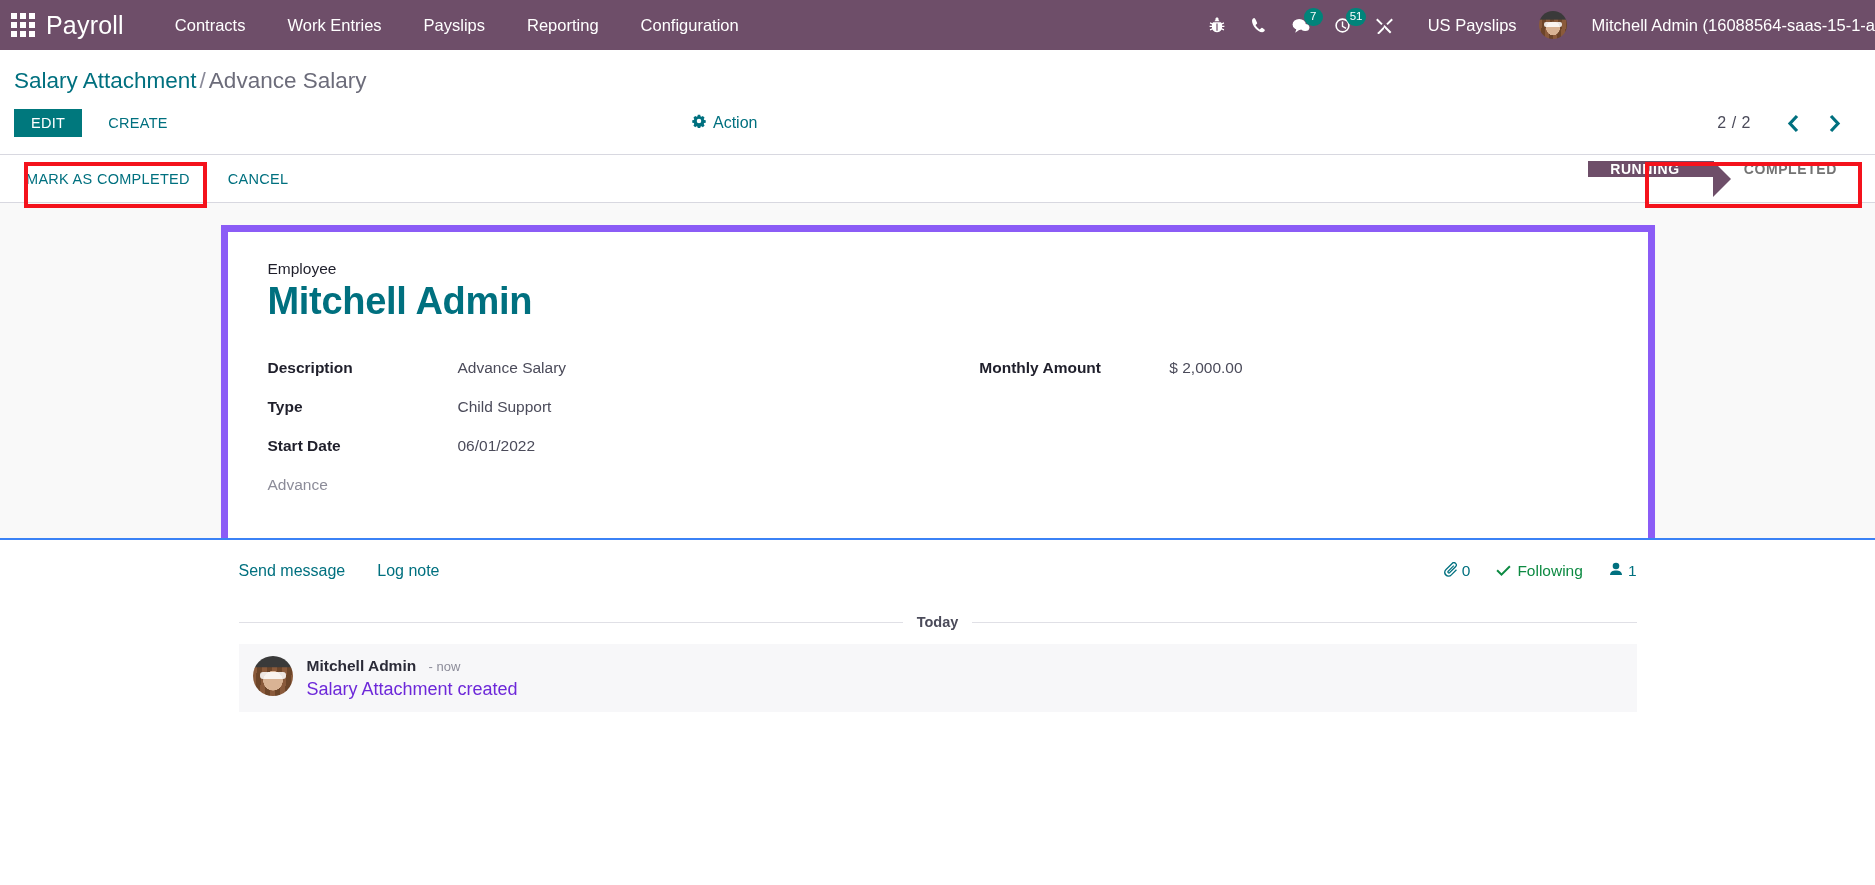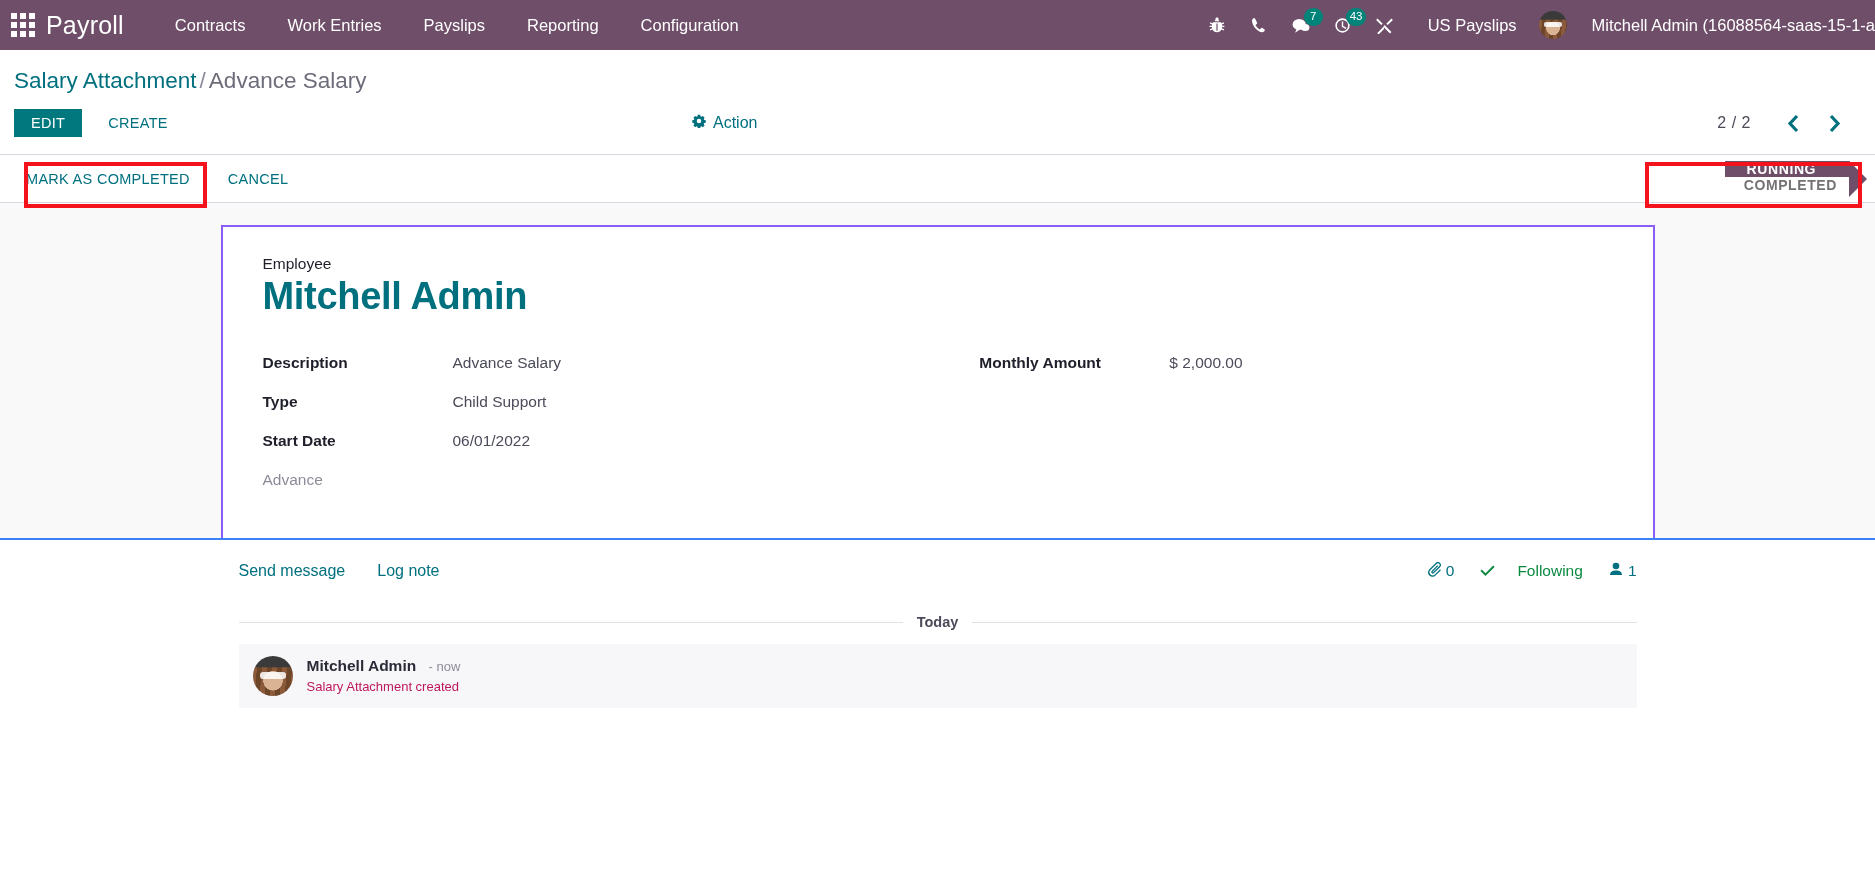--- a/index.html
+++ b/index.html
@@ -205,23 +205,22 @@
     letter-spacing: .3px;
     text-transform: uppercase;
     padding: 8px 12px;
     cursor: pointer;
     white-space: nowrap;
   }
   .sb-btn.second { margin-left: 14px; }
   .status-pills {
     margin-left: auto;
     display: flex;
-    align-items: center;
+    align-items: flex-start;
     height: 36px;
-    flex-direction: column;
   }
   .pill {
     display: flex;
     align-items: center;
     font-size: 14px;
     font-weight: 700;
     letter-spacing: .6px;
     text-transform: uppercase;
     padding: 0 24px 0 22px;
     position: relative;
@@ -256,21 +255,21 @@
   }
 
   
   .sheet-bg {
     background: #f9f9f9;
     padding: 22px 0 0 0;
     height: 335px;
   }
   .sheet {
     background: #ffffff;
-    border: 2px solid #8b5cf6;
+    border: 7px solid #8b5cf6;
     margin: 0 auto;
     width: 1434px;
     min-height: 320px;
     padding: 28px 40px 40px 40px;
     box-shadow: 0 1px 2px rgba(0,0,0,.03);
   }
   .lbl-small {
     font-size: 15.5px;
     color: #1f1f2b;
     font-weight: 400;
@@ -334,21 +333,21 @@
     margin-right: 22px;
   }
   .chatter-right {
     margin-left: auto;
     display: flex;
     align-items: center;
     gap: 26px;
     font-size: 15.5px;
   }
   .attach { color:#00707f; display:flex; align-items:center; gap:5px; cursor:pointer;}
-  .following { color:#0d8a42; display:flex; align-items:flex-end; gap:22px; cursor:pointer;}
+  .following { color:#0d8a42; display:flex; align-items:flex-end; gap:6px; cursor:pointer;}
   .followers { color:#00707f; display:flex; align-items:center; gap:5px; cursor:pointer;}
   .attach svg, .following svg, .followers svg { fill: currentColor; }
 
   .day-sep {
     display: flex;
     align-items: center;
     margin: 20px 0 14px 0;
   }
   .day-sep .line { flex: 1; height: 1px; background: #e0e0e6; }
   .day-sep .lbl {
@@ -387,22 +386,22 @@
     font-weight: 700;
     color: #2b2b38;
     display: inline;
   }
   .msg-time {
     font-size: 13px;
     color: #8c8c99;
     padding-left: 8px;
   }
   .msg-text {
-    font-size: 13px;
-    color: #be185d;
+    font-size: 18px;
+    color: #6d28d9;
     margin-top: 4px;
   }
 </style>
 </head>
 <body>
 
 <div class="navbar">
   <div class="apps-grid">
     <div class="g">
       <i></i>
@@ -441,21 +440,21 @@
           <path d="M5.5 11.5l-1.3 4.2 5-3.5z"></path>
           <ellipse cx="14.2" cy="10.6" rx="4.2" ry="3.5"></ellipse>
         </svg>
       <span class="badge">7</span>
     </div>
     <div class="nav-ico">
       <svg width="17" height="17" viewBox="0 0 17 17">
           <path d="M8.5 1.3a7.2 7.2 0 100 14.4 7.2 7.2 0 000-14.4zm0 1.6a5.6 5.6 0 110 11.2 5.6 5.6 0 010-11.2z"></path>
           <path d="M7.8 4.4h1.4v4.5l3.2 1.9-.7 1.2-3.9-2.3z"></path>
         </svg>
-      <span class="badge">43</span>
+      <span class="badge">51</span>
     </div>
     <div class="nav-ico">
       <svg width="17" height="17" viewBox="0 0 17 17">
           <path d="M1.5 1.5l5.2 5.2-1.4 1.4L.1 2.9zM15.5 1.5l-5.2 5.2 1.4 1.4L16.9 2.9zM8.5 8.1l6.9 6.9-1.4 1.4-6.9-6.9zM8.0 9.3L2.6 14.7 1.2 16.1l1.4 1.4 5.4-5.4z"></path>
         </svg>
     </div>
     <div class="company">US Payslips</div>
     <div class="user-menu">
       <div class="avatar-sm"></div>
       <span class="user-name">Mitchell Admin (16088564-saas-15-1-a</span>

